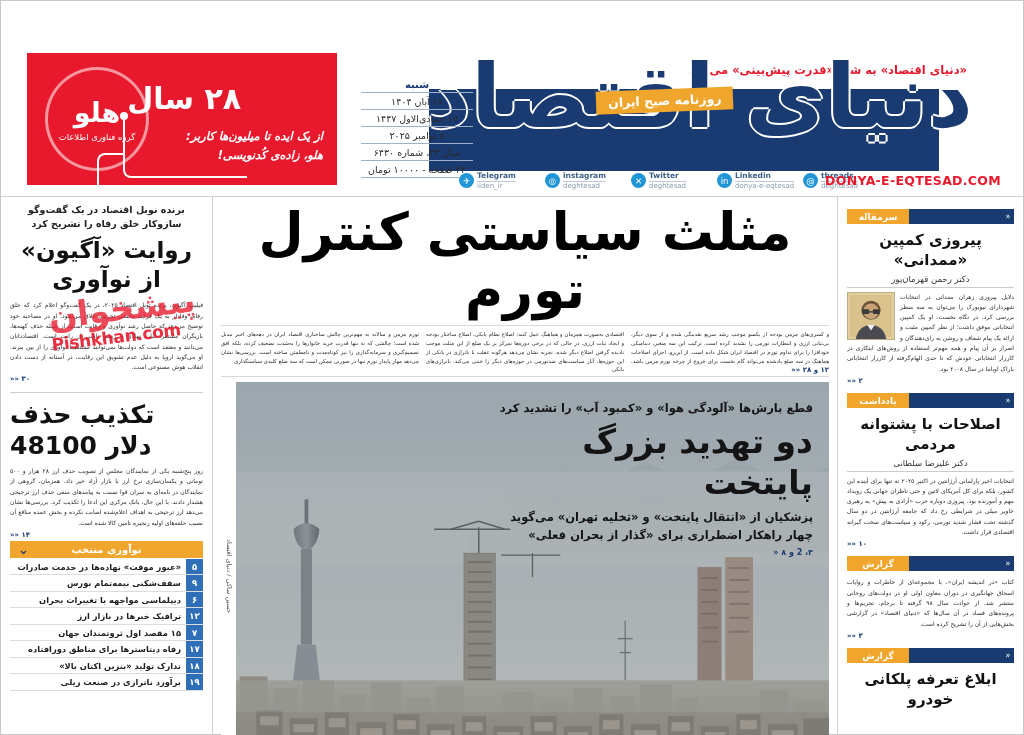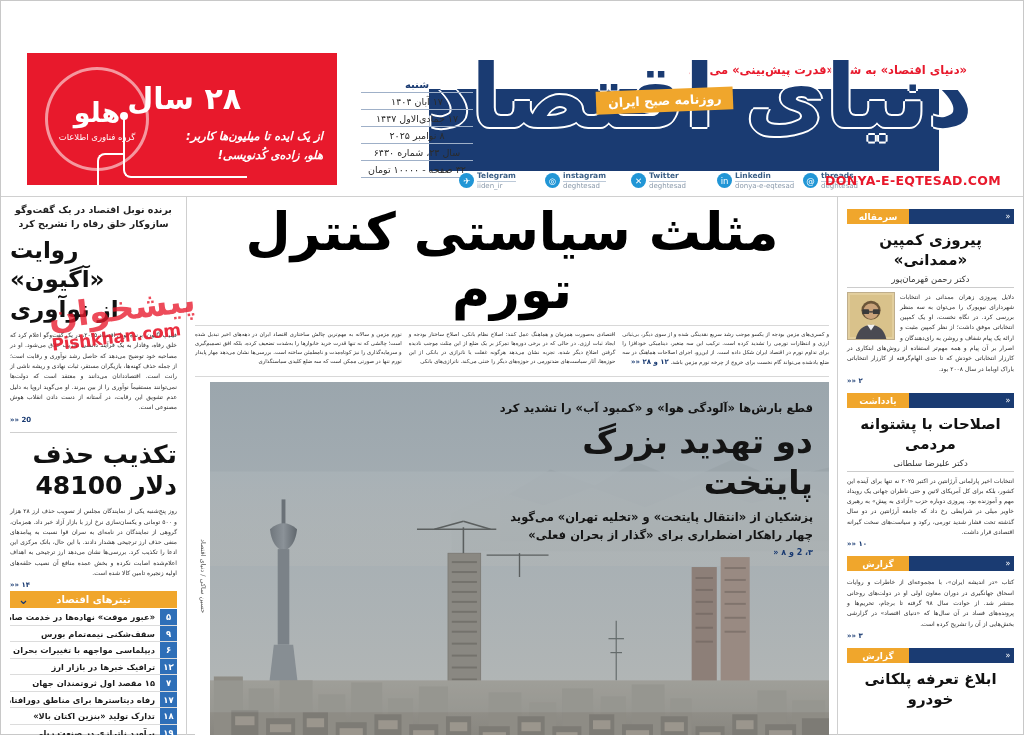--- a/index.html
+++ b/index.html
@@ -204,21 +204,21 @@
     border-left: 1px solid #cfcfcf;
     padding: 6px 9px 0 9px;
     order: 1;
   }
   .col-center {
     flex: 1;
     padding: 6px 8px 0 8px;
     order: 2;
   }
   .col-left {
-    width: 186px;
+    width: 212px;
     border-right: 1px solid #cfcfcf;
     padding: 6px 9px 0 9px;
     order: 3;
   }
 
   
   .kicker {
     font-size: 12.5px;
     text-align: center;
     color: #111;
@@ -344,26 +344,26 @@
   }
   .thumb svg { width: 100%; height: 100%; display: block; }
   .ref-line { text-align: left; margin-top: 1px; }
 
   
   .lead-kicker {
     font-size: 9.5px; color: #222; text-align: center;
     line-height: 1.5; margin-bottom: 4px; font-weight: bold;
   }
   .big-title {
-    font-size: 23px; font-weight: bold; text-align: left;
+    font-size: 23px; font-weight: bold; text-align: center;
     line-height: 1.3; color: #111; margin-bottom: 5px;
     letter-spacing: -0.5px;
   }
   .big-title2 {
-    font-size: 25px; font-weight: bold; text-align: right;
+    font-size: 25px; font-weight: bold; text-align: left;
     line-height: 1.25; color: #111; margin-bottom: 5px;
     letter-spacing: -0.5px;
   }
   .hr-thin { border-top: 1px solid #cfcfcf; margin: 6px 0; }
 
   
   .watermark {
     position: absolute;
     left: 48px; top: 290px;
     z-index: 30;
@@ -729,38 +729,38 @@
     </div>
 
     <div class="col-left">
       <div class="lead-kicker">برنده نوبل اقتصاد در یک گفت‌وگو سازوکار خلق رفاه را تشریح کرد</div>
       <div class="big-title">
         <div>روایت «آگیون»</div>
         <div>از نوآوری</div>
       </div>
       <div class="art-body">
         <span>فیلیپ آگیون، برنده نوبل اقتصاد ۲۰۲۵، در یک گفت‌وگو اعلام کرد که خلق رفاه، وفادار به یک فرآیند دانشی تخریب خلاق می‌شود. او در مصاحبه خود توضیح می‌دهد که حاصل رشد نوآوری و رقابت است؛ از جمله حذف کهنه‌ها، بازیگران مستقر، ثبات نهادی و ریشه ناشی از رانت است. اقتصاددانان می‌دانند و معتقد است که دولت‌ها نمی‌توانند مستقیماً نوآوری را از بین ببرند. او می‌گوید اروپا به دلیل عدم تشویق این رقابت، در آستانه از دست دادن انقلاب هوش مصنوعی است.</span>
-        <div class="ref-line"><span class="pageref">20</span></div>
+        <div class="ref-line"><span class="pageref">۳۰</span></div>
       </div>
 
       <div class="hr-thin"></div>
 
       <div class="big-title2">
         <div>تکذیب حذف</div>
         <div>دلار 48100</div>
       </div>
       <div class="art-body">
         <span>روز پنج‌شنبه یکی از نمایندگان مجلس از تصویب حذف ارز ۲۸ هزار و ۵۰۰ تومانی و یکسان‌سازی نرخ ارز با بازار آزاد خبر داد. همزمان، گروهی از نمایندگان در نامه‌ای به سران قوا نسبت به پیامدهای منفی حذف ارز ترجیحی هشدار دادند. با این حال، بانک مرکزی این ادعا را تکذیب کرد. بررسی‌ها نشان می‌دهد ارز ترجیحی به اهداف اعلام‌شده اصابت نکرده و بخش عمده منافع آن نصیب حلقه‌های اولیه زنجیره تامین کالا شده است.</span>
         <div class="ref-line"><span class="pageref">۱۴</span></div>
       </div>
 
       <div class="picks-wrap">
         <div class="picks-head">
           <span class="dchev">⌄</span>
-          <span>تیترهای اقتصاد</span>
+          <span>نوآوری منتخب</span>
         </div>
         <div class="pick-row">
           <div class="pick-num">۵</div>
           <div class="pick-text">«عبور موقت» نهاده‌ها در خدمت صادرات</div>
         </div>
         <div class="pick-row">
           <div class="pick-num">۹</div>
           <div class="pick-text">سقف‌شکنی نیمه‌تمام بورس</div>
         </div>
         <div class="pick-row">

